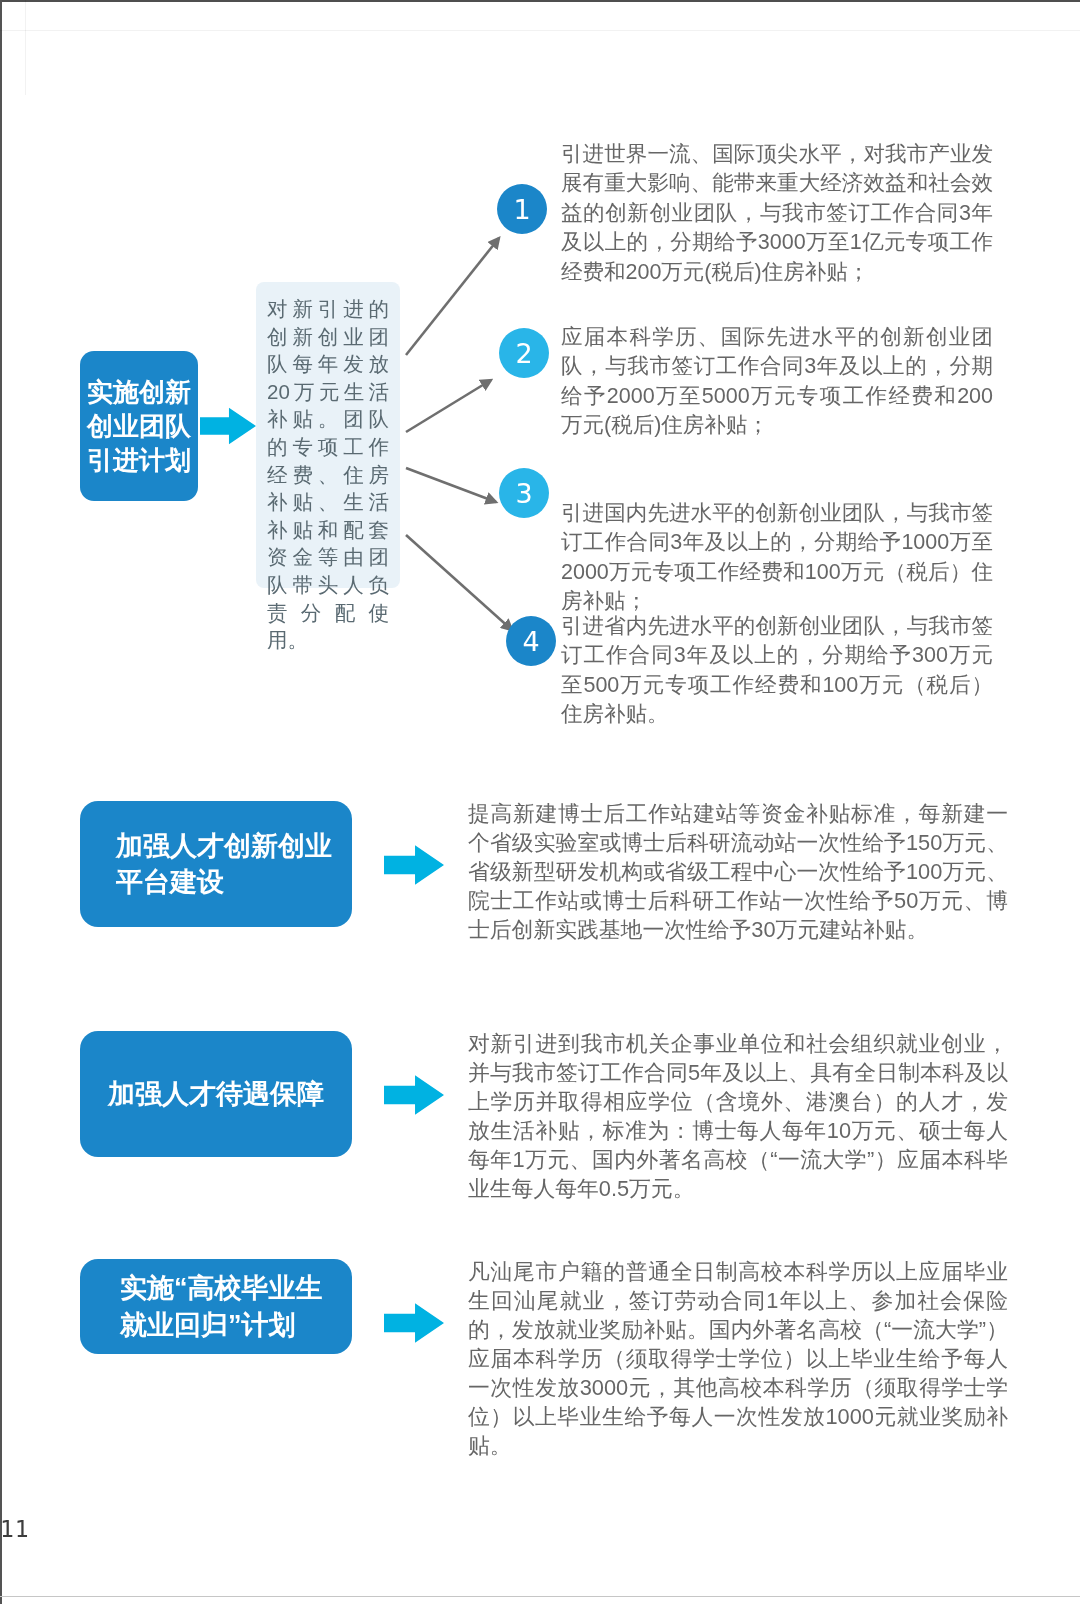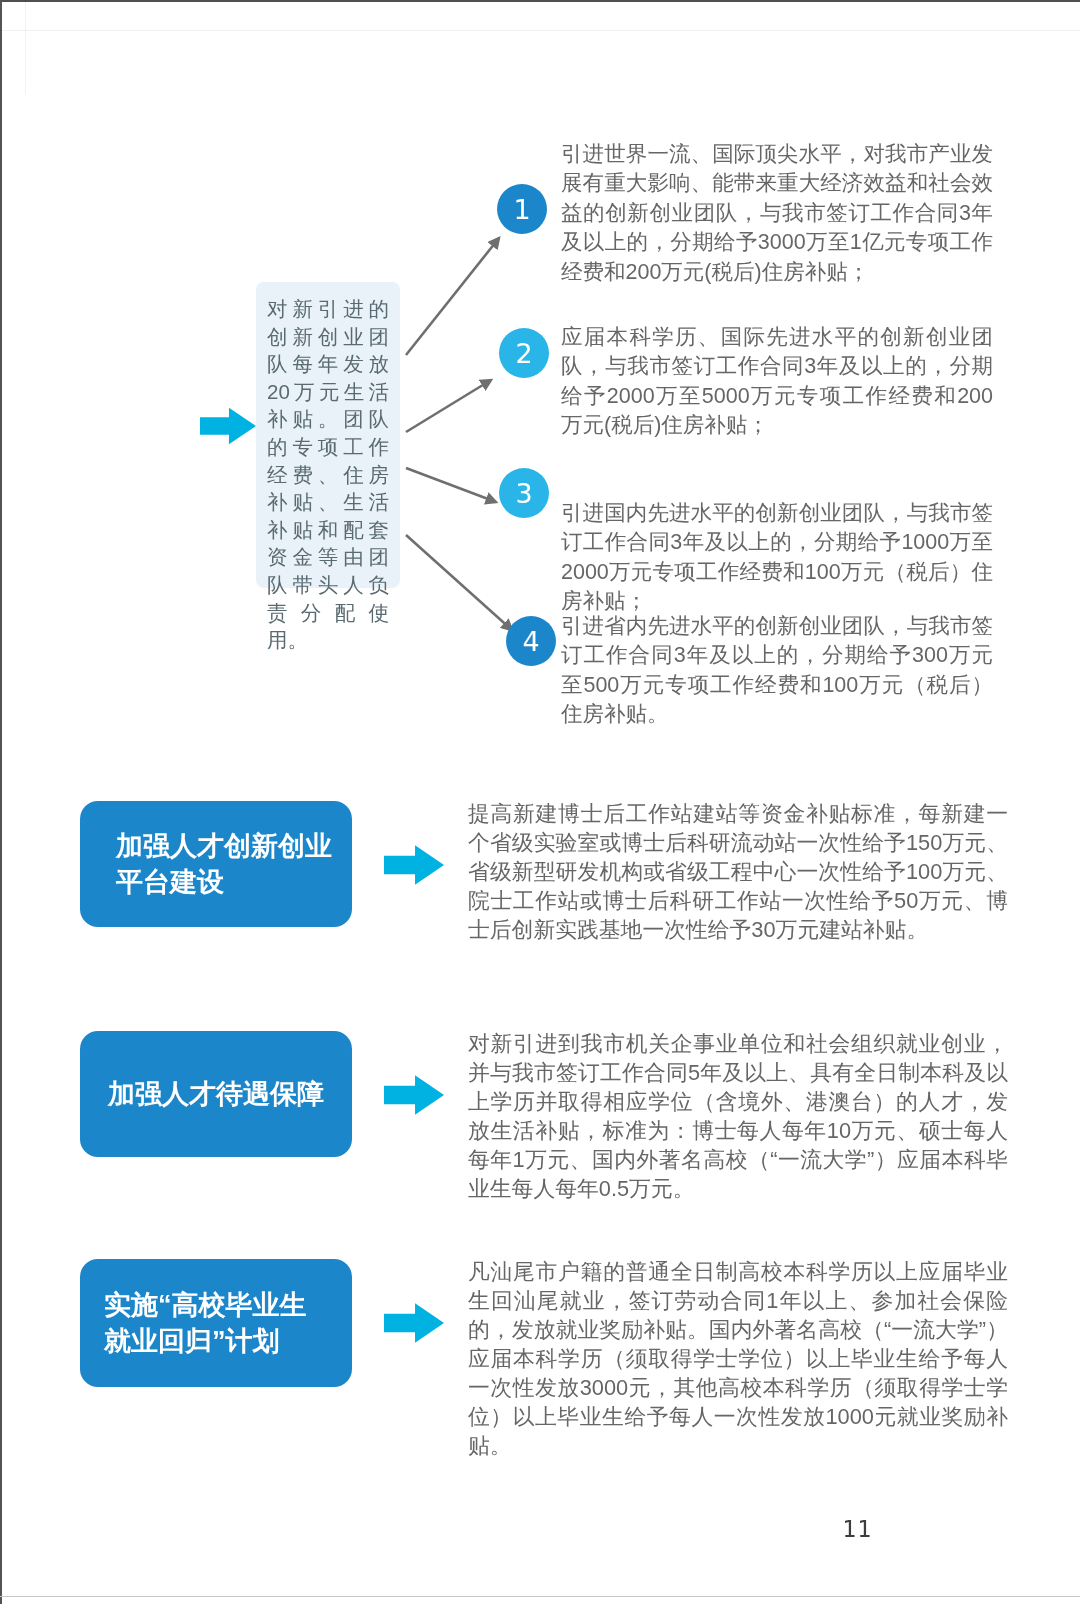--- a/index.html
+++ b/index.html
@@ -17,21 +17,21 @@
   
   .hbox{
     position:absolute;background:#1b86c9;border-radius:14px;color:#ffffff;
     font-weight:bold;display:flex;align-items:center;
     white-space:pre-line;
   }
   .hbox.center{justify-content:center;text-align:center;}
   #box1{left:80px;top:351px;width:118px;height:150px;font-size:26px;line-height:1.32;}
   #box2{left:80px;top:801px;width:272px;height:126px;font-size:27px;line-height:1.35;padding-left:36px;box-sizing:border-box;border-radius:18px;}
   #box3{left:80px;top:1031px;width:272px;height:126px;font-size:27px;line-height:1.35;padding-left:28px;box-sizing:border-box;border-radius:18px;}
-  #box4{left:80px;top:1259px;width:272px;height:128px;font-size:27px;line-height:1.35;padding-left:24px;box-sizing:border-box;border-radius:18px;}
+  #box4{left:80px;top:1259px;width:272px;height:95px;font-size:27px;line-height:1.35;padding-left:40px;box-sizing:border-box;border-radius:18px;}
 
   
   .barrow{position:absolute;}
 
   
   .note{
     position:absolute;left:256px;top:282px;width:144px;height:306px;
     background:#e9f2f8;border-radius:8px;box-sizing:border-box;
     padding:13px 11px;font-size:20.5px;line-height:27.6px;color:#5a6a72;
     text-align:justify;
@@ -49,37 +49,40 @@
 
   
   .ptext{
     position:absolute;color:#666666;text-align:justify;
     font-size:21.5px;line-height:29.4px;
   }
   .item{left:561px;width:432px;}
   .para{left:468px;width:540px;font-size:21.8px;line-height:29px;}
 
   .pagenum{
-    position:absolute;left:0;top:1516px;width:872px;text-align:right;
+    position:absolute;left:0;top:1516px;width:872px;text-align:left;
     font-family:"DejaVu Sans Mono","Liberation Mono",monospace;
     font-size:23px;color:#3d3d3d;letter-spacing:1px;
   }
   .connectors{position:absolute;left:395px;top:190px;width:145px;height:470px;}
 </style>
 </head>
 <body>
 
 <div class="canvas">
 
   <div class="edge-top"></div>
   <div class="edge-left"></div>
   <div class="edge-bottom"></div>
   <div class="edge-faint-h"></div>
   <div class="edge-faint-v"></div>
 
+  <div class="hbox center" id="box1">实施创新
+创业团队
+引进计划</div>
 
   <svg class="barrow" style="left:200px;top:403px;" width="56" height="46" viewBox="0 0 58 46">
     <polygon points="0,14 30,14 30,4 58,23 30,42 30,32 0,32" fill="#00b2e2"></polygon>
   </svg>
 
   <div class="note">对新引进的创新创业团队每年发放20万元生活补贴。团队的专项工作经费、住房补贴、生活补贴和配套资金等由团队带头人负责分配使用。</div>
 
   <svg class="connectors" viewBox="0 0 145 470">
     <defs>
       <marker id="ah" markerUnits="userSpaceOnUse" markerWidth="13" markerHeight="13" viewBox="0 0 10 10" refX="8" refY="5" orient="auto">

